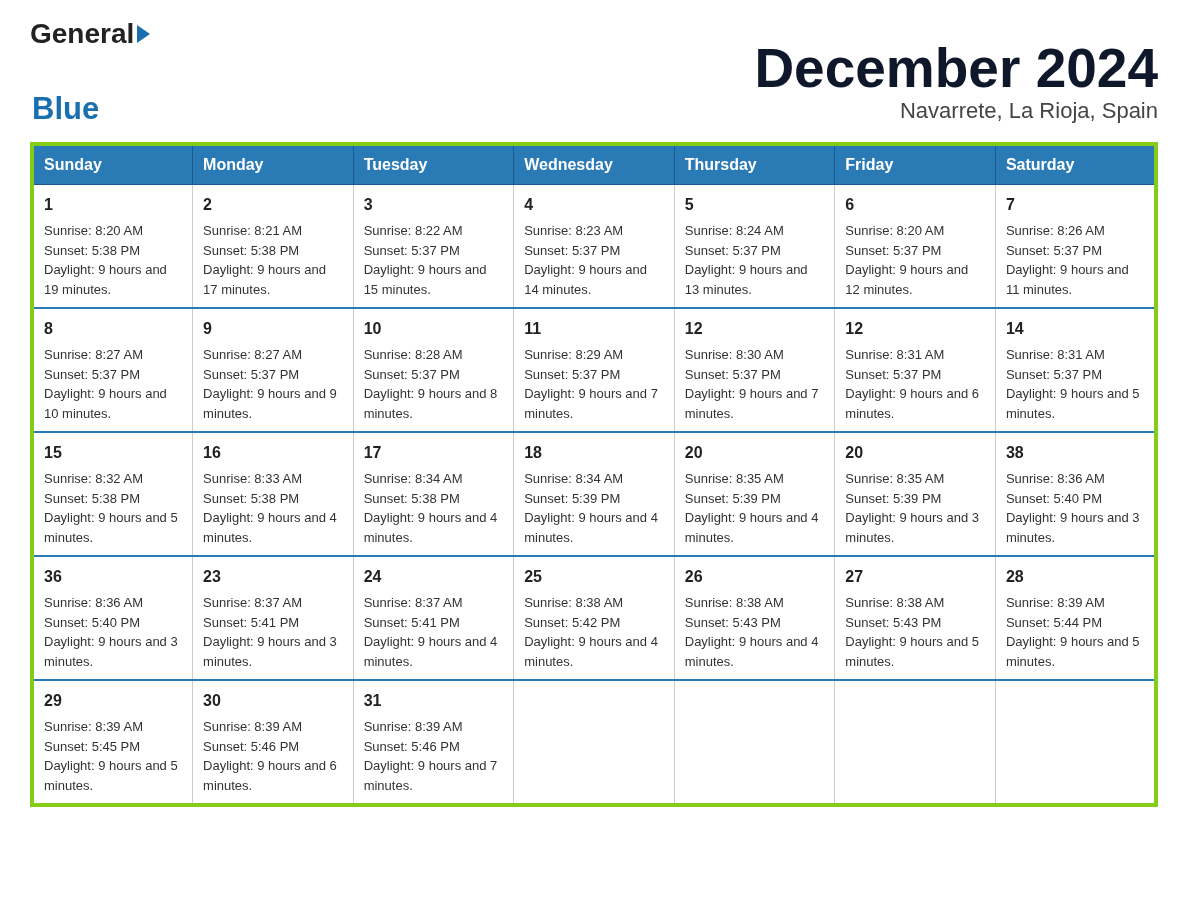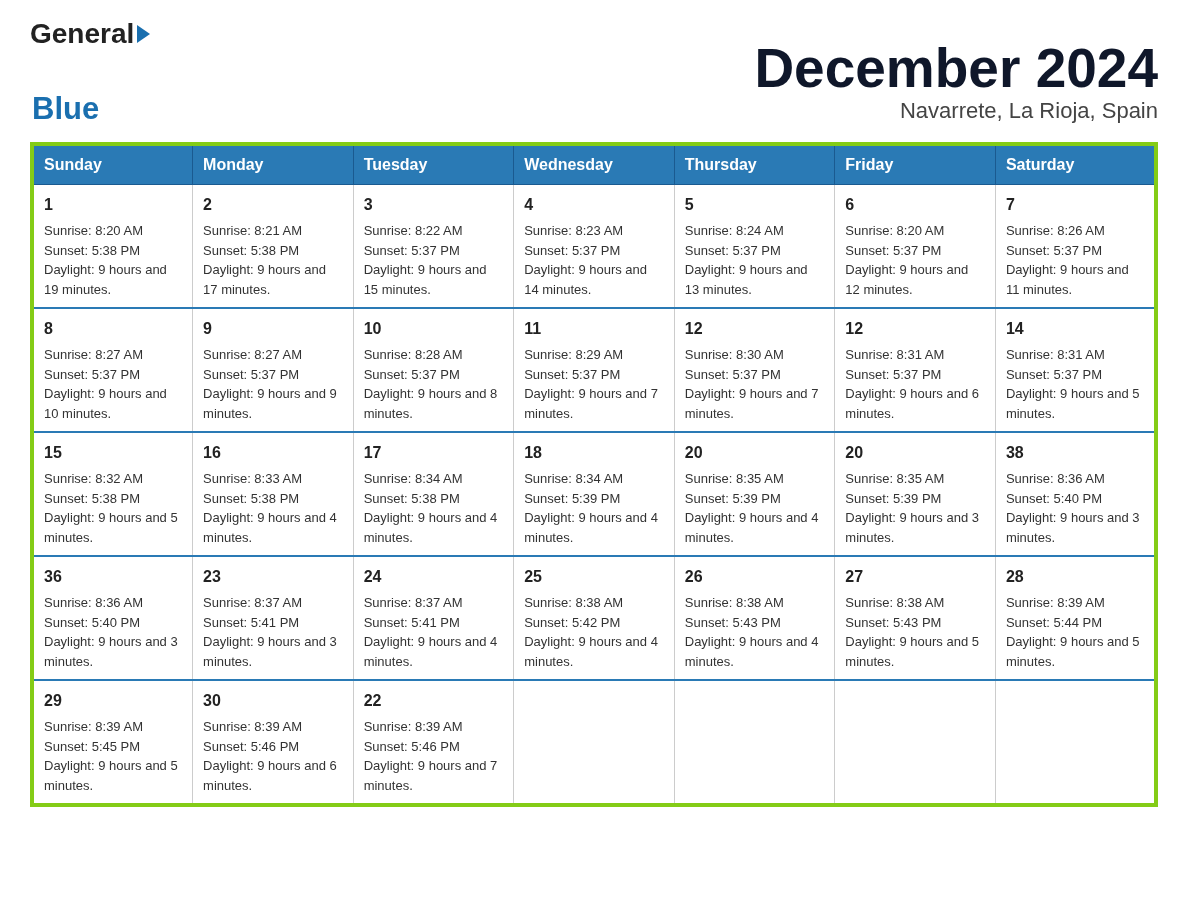--- a/index.html
+++ b/index.html
@@ -156,20 +156,20 @@
         <td><span class="day-num">23</span><span>Sunrise: 8:37 AM</span><br><span>Sunset: 5:41 PM</span><br><span>Daylight: 9 hours and 3 minutes.</span></td>
         <td><span class="day-num">24</span><span>Sunrise: 8:37 AM</span><br><span>Sunset: 5:41 PM</span><br><span>Daylight: 9 hours and 4 minutes.</span></td>
         <td><span class="day-num">25</span><span>Sunrise: 8:38 AM</span><br><span>Sunset: 5:42 PM</span><br><span>Daylight: 9 hours and 4 minutes.</span></td>
         <td><span class="day-num">26</span><span>Sunrise: 8:38 AM</span><br><span>Sunset: 5:43 PM</span><br><span>Daylight: 9 hours and 4 minutes.</span></td>
         <td><span class="day-num">27</span><span>Sunrise: 8:38 AM</span><br><span>Sunset: 5:43 PM</span><br><span>Daylight: 9 hours and 5 minutes.</span></td>
         <td><span class="day-num">28</span><span>Sunrise: 8:39 AM</span><br><span>Sunset: 5:44 PM</span><br><span>Daylight: 9 hours and 5 minutes.</span></td>
       </tr>
       <tr>
         <td><span class="day-num">29</span><span>Sunrise: 8:39 AM</span><br><span>Sunset: 5:45 PM</span><br><span>Daylight: 9 hours and 5 minutes.</span></td>
         <td><span class="day-num">30</span><span>Sunrise: 8:39 AM</span><br><span>Sunset: 5:46 PM</span><br><span>Daylight: 9 hours and 6 minutes.</span></td>
-        <td><span class="day-num">22</span><span>Sunrise: 8:39 AM</span><br><span>Sunset: 5:46 PM</span><br><span>Daylight: 9 hours and 7 minutes.</span></td>
+        <td><span class="day-num">31</span><span>Sunrise: 8:39 AM</span><br><span>Sunset: 5:46 PM</span><br><span>Daylight: 9 hours and 7 minutes.</span></td>
         <td class="empty-cell"></td>
         <td class="empty-cell"></td>
         <td class="empty-cell"></td>
         <td class="empty-cell"></td>
       </tr>
     </tbody>
 </table>
 
 </body></html>

